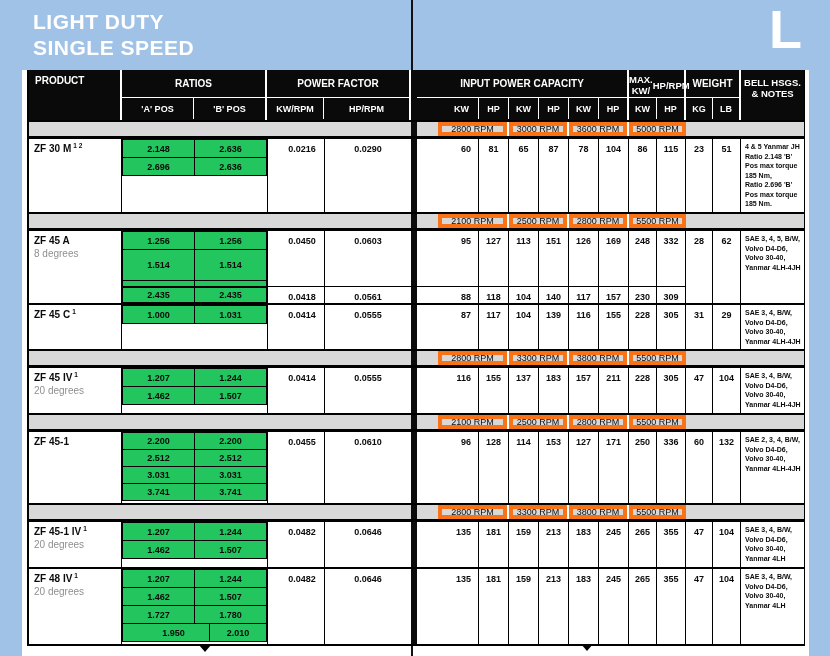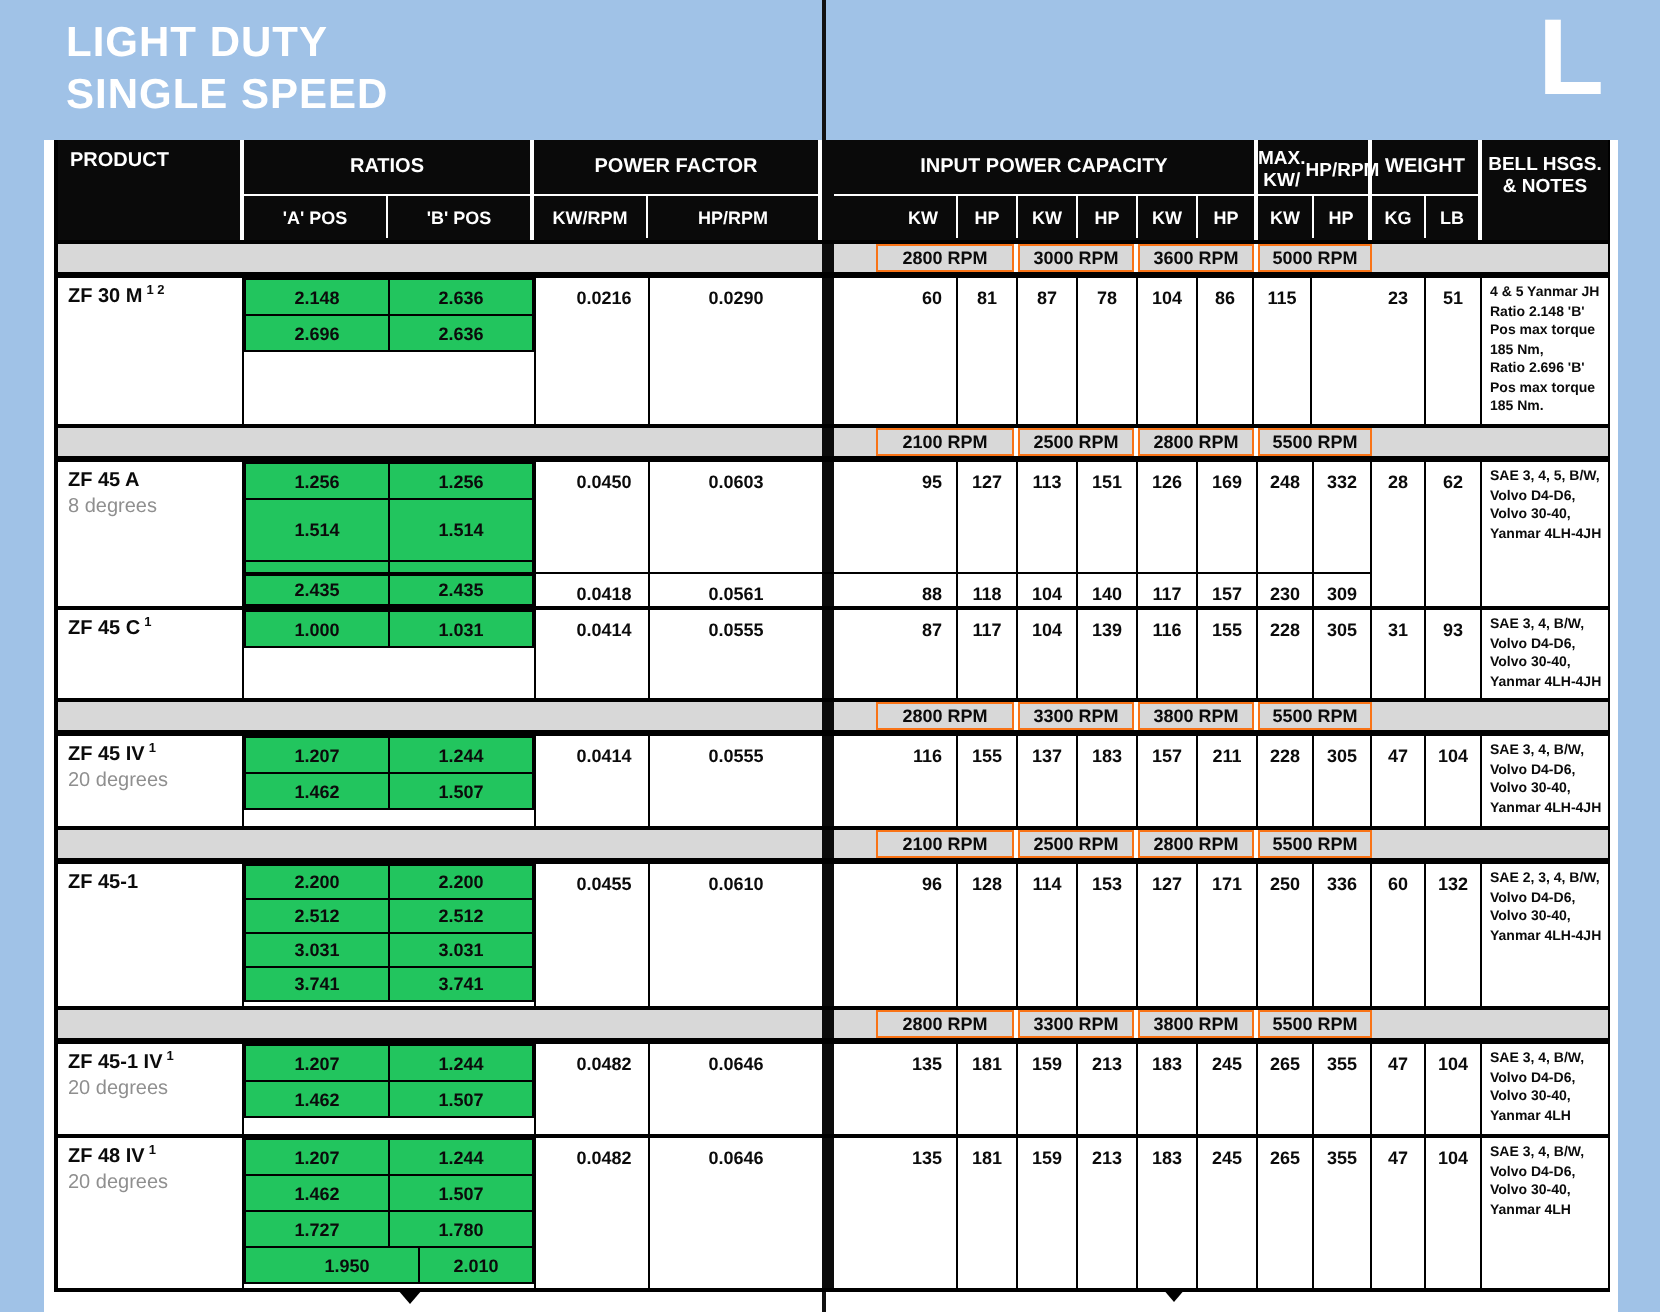--- a/index.html
+++ b/index.html
@@ -28,22 +28,22 @@
   .th-divcol{width:6px;background:#0a0a0a;border:none;}
   .th-bell{width:63px;border-right:none;display:flex;flex-direction:column;align-items:center;
            padding-top:7px;font-size:9.5px;font-weight:bold;line-height:11px;text-align:center;}
   
   .band{display:flex;height:17px;background:#d8d8d8;border-top:2px solid #000;border-bottom:1px solid #000;box-sizing:border-box;}
   .band *{box-sizing:border-box;}
   .b-sp{width:382px;}
   .b-div{background:#0b0b0b;}
   .b-gap{width:21px;}
   .b-gapw{width:2px;background:#fff;}
-  .b-box{border:1px solid #f97316;display:flex;align-items:center;justify-content:center;
-         font-size:9px;font-weight:bold;background:#d8d8d8;}
+  .b-box{border:4px solid #f97316;display:flex;align-items:center;justify-content:center;
+         font-size:9px;font-weight:normal;background:#d8d8d8;}
   .b-rest{flex:1;}
   
   .sect{display:flex;border-top:2px solid #000;background:#fff;box-sizing:border-box;}
   .sect *{box-sizing:border-box;}
   .prod{width:93px;border-right:1px solid #000;padding:4px 0 0 5px;}
   .pname{font-size:10px;font-weight:bold;white-space:nowrap;}
   .sup{font-size:6.5px;font-weight:bold;position:relative;top:-4px;margin-left:2px;}
   .psub{font-size:10px;color:#8f8f8f;margin-top:2px;}
   .bands{width:564px;display:flex;flex-direction:column;}
   .brow{display:flex;}
@@ -167,20 +167,21 @@
                 <div class="rbox" style="height: 19px;">
                   <div class="ra">2.696</div>
                   <div class="rb2">2.636</div>
                 </div>
               </div>
               <div class="pfc w-pfk">0.0216</div>
               <div class="pfc w-pfh">0.0290</div>
               <div class="bdiv w-div"></div>
               <div class="pc pc0 w-k1">60</div>
               <div class="pc w-30">81</div>
+              <div class="pc w-30">65</div>
               <div class="pc w-30">87</div>
               <div class="pc w-30">78</div>
               <div class="pc w-30">104</div>
               <div class="pc w-k4">86</div>
               <div class="pc w-h4">115</div>
             </div>
           </div>
           <div class="wc w-kg">23</div>
           <div class="wc w-lb">51</div>
           <div class="nc w-nt">
@@ -287,21 +288,21 @@
               <div class="pc w-30">117</div>
               <div class="pc w-30">104</div>
               <div class="pc w-30">139</div>
               <div class="pc w-30">116</div>
               <div class="pc w-30">155</div>
               <div class="pc w-k4">228</div>
               <div class="pc w-h4">305</div>
             </div>
           </div>
           <div class="wc w-kg">31</div>
-          <div class="wc w-lb">93</div>
+          <div class="wc w-lb">29</div>
           <div class="nc w-nt">
             <div class="nline">SAE 3, 4, B/W,</div>
             <div class="nline">Volvo D4-D6,</div>
             <div class="nline">Volvo 30-40,</div>
             <div class="nline">Yanmar 4LH-4JH</div>
           </div>
         </div>
         <div class="band">
           <div class="b-sp"></div>
           <div class="b-div w-div"></div>

